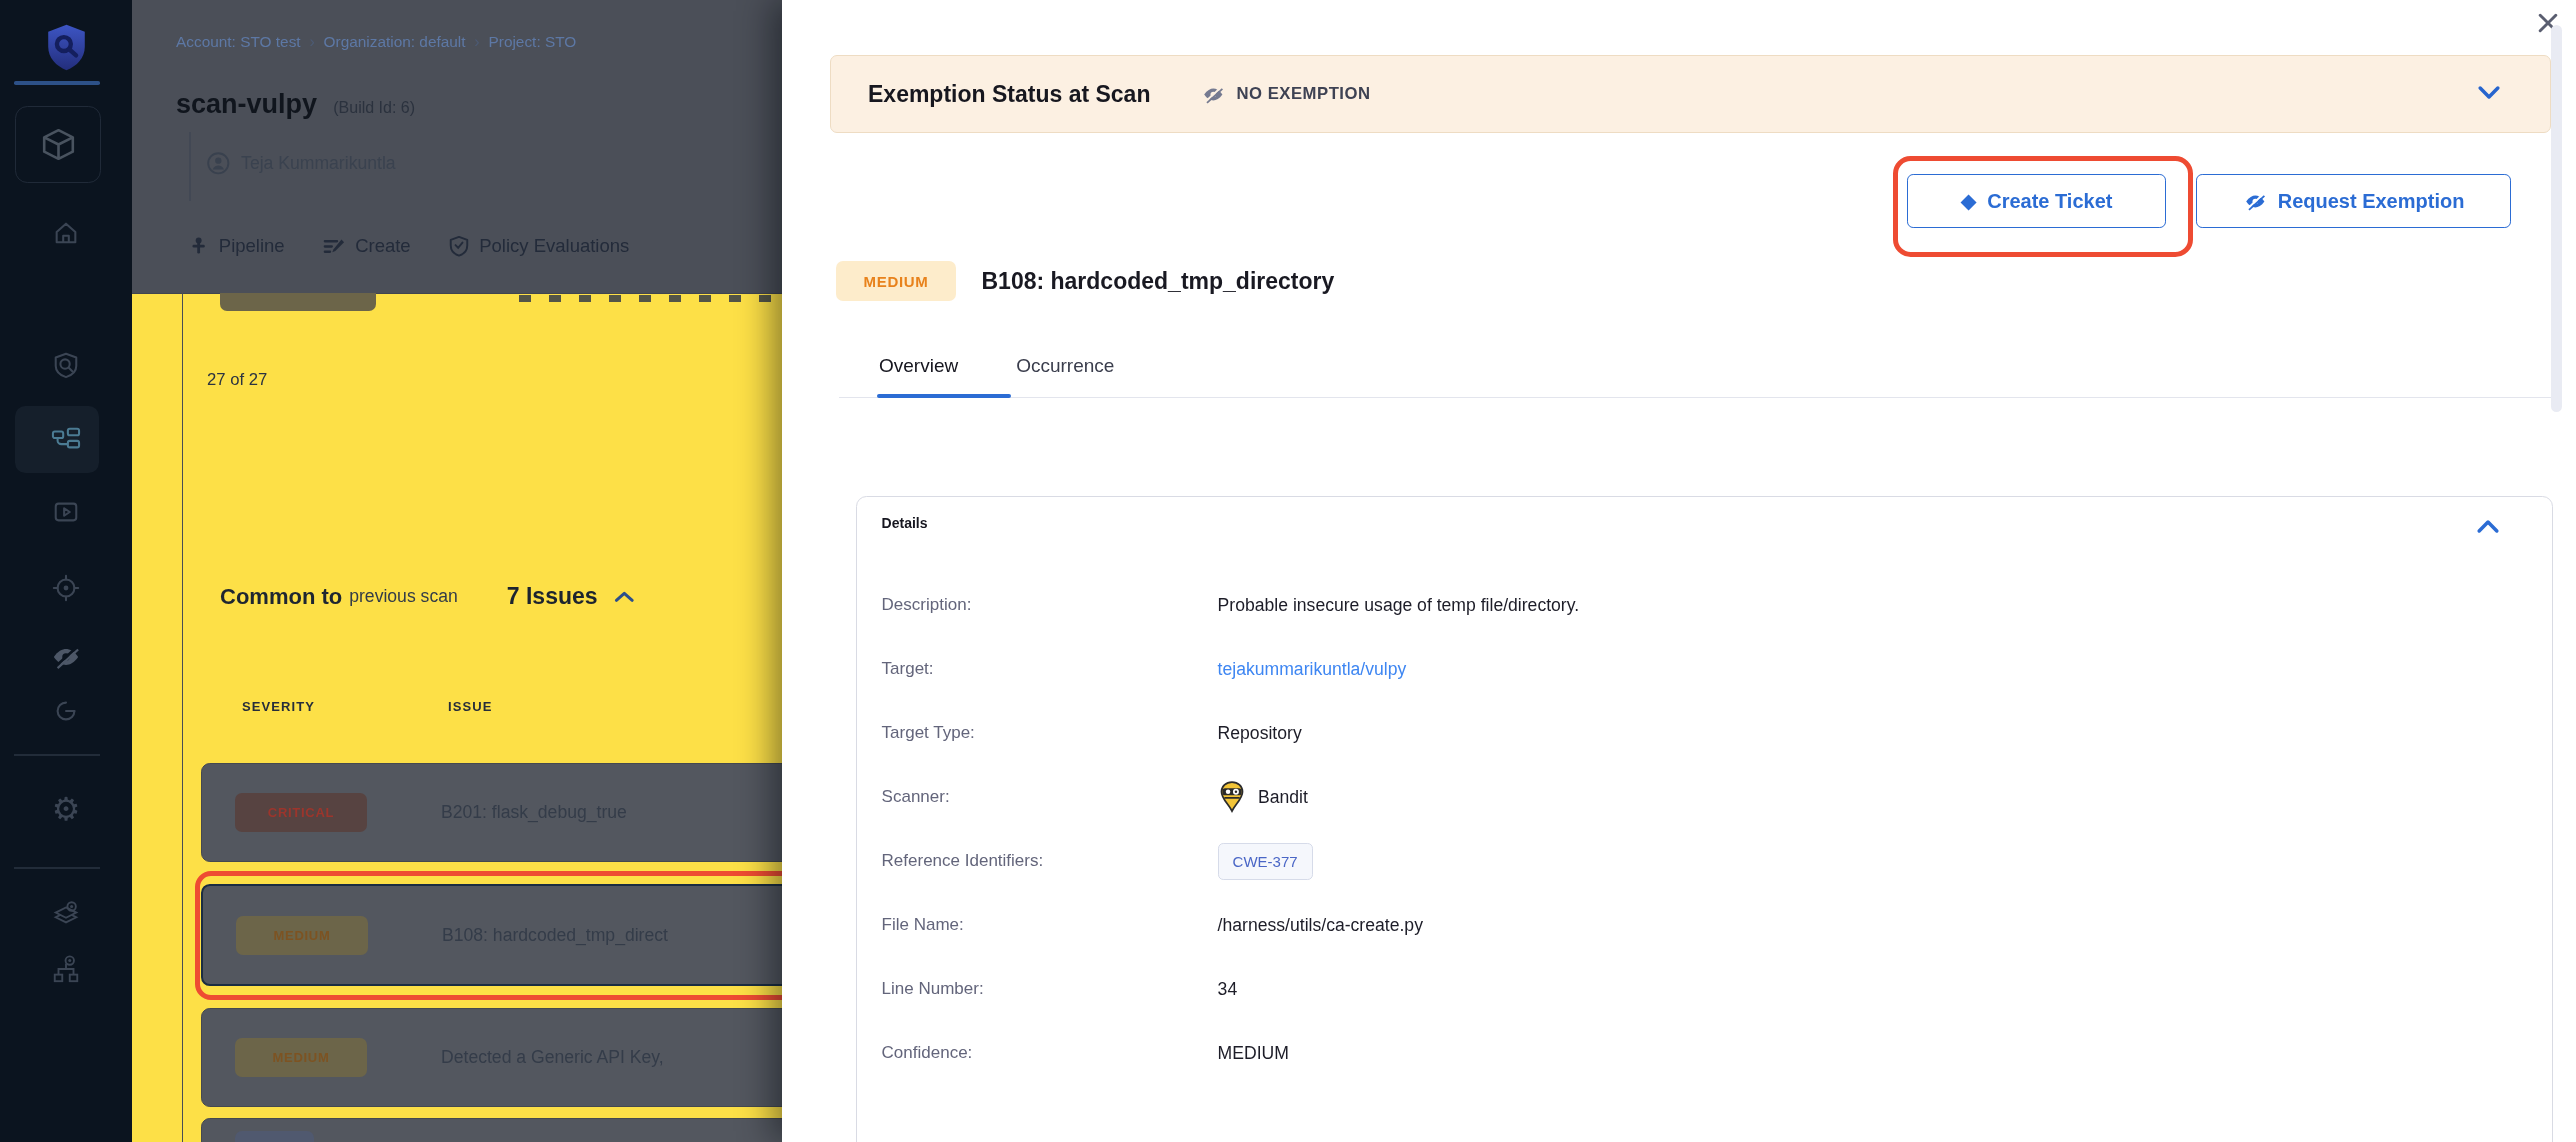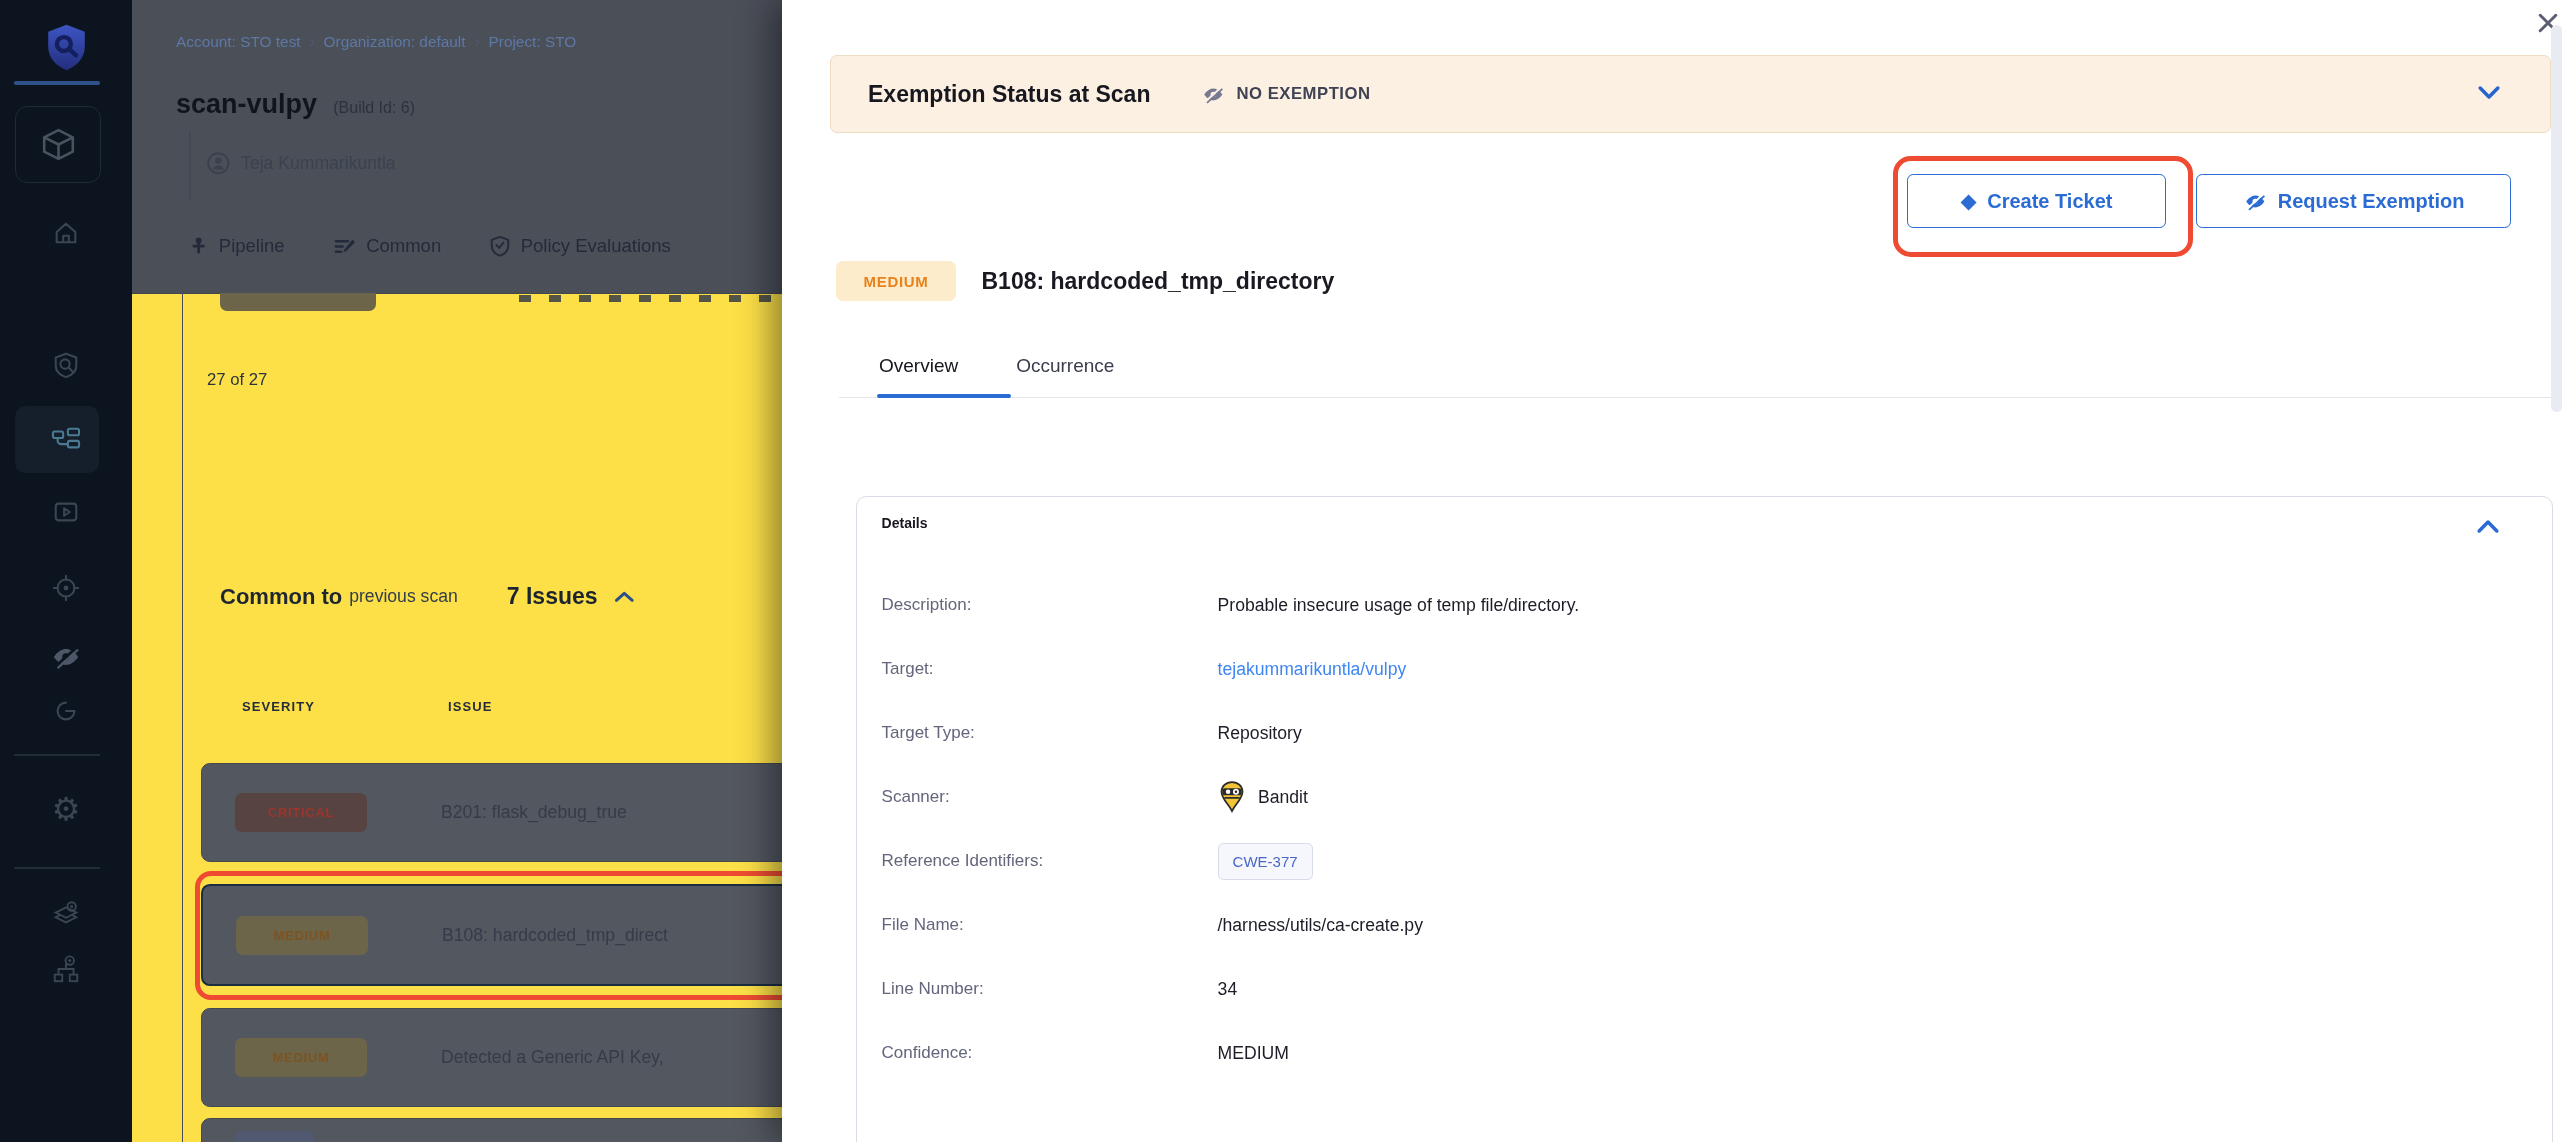--- a/index.html
+++ b/index.html
@@ -15,21 +15,21 @@
   .glyph{color:#3b4554;line-height:1;}
   .content{position:absolute;left:132px;top:0;width:650px;height:1142px;background:#fde047;z-index:1;overflow:hidden;}
   .hdr-band{position:absolute;left:0;top:0;width:650px;height:293px;background:#4b4f58;border-bottom:1.8px solid #41454e;}
   .crumb{position:absolute;left:44px;top:33px;font-size:15.4px;color:#5d78a5;white-space:nowrap;}
   .crumb .sep{color:#4c5a74;margin:0 8.8px;font-size:16px;}
   .titlerow{position:absolute;left:44px;top:89px;white-space:nowrap;}
   .titlerow .t{font-size:27px;font-weight:700;color:#10151d;}
   .titlerow .b{font-size:16px;color:#2b323e;margin-left:12.3px;}
   .userbar{position:absolute;left:57px;top:132px;width:1.8px;height:69px;background:#424854;}
   .user{position:absolute;left:74px;top:151px;display:flex;align-items:center;gap:10.5px;color:#3a424f;font-size:17.6px;}
-  .ptabs{position:absolute;left:57px;top:235px;display:flex;align-items:center;gap:49px;white-space:nowrap;}
+  .ptabs{position:absolute;left:57px;top:235px;display:flex;align-items:center;gap:38px;white-space:nowrap;}
   .ptab{display:flex;align-items:center;gap:10.5px;color:#232b3a;font-size:18.5px;}
   .badge-part{position:absolute;left:88px;top:293px;width:156px;height:17.6px;background:#6c6549;border-radius:0 0 7px 7px;}
   .ticks{position:absolute;left:387px;top:295px;width:264px;height:7px;
          background:repeating-linear-gradient(90deg,#353c48 0 12.3px,transparent 12.3px 30px);opacity:.85;}
   .vdiv{position:absolute;left:50px;top:293px;width:0.9px;height:850px;background:#484d55;}
   .count{position:absolute;left:75px;top:370px;font-size:16.7px;color:#2c3441;}
   .commonrow{position:absolute;left:88px;top:583px;display:flex;align-items:center;white-space:nowrap;}
   .commonrow .c1{font-weight:700;color:#1e2631;font-size:22px;}
   .commonrow .c2{color:#323b48;font-size:17.6px;margin-left:7px;}
   .commonrow .c3{font-weight:700;color:#1c242f;font-size:23px;margin-left:49px;}
@@ -208,21 +208,21 @@
             <rect x="9.4" y="7" width="3.2" height="13" rx="1.4" fill="#232b3a"></rect>
           <rect x="4" y="10" width="14" height="3" rx="1.4" fill="#232b3a"></rect>
           </svg>
         <span>Pipeline</span>
       </div>
       <div class="ptab">
         <svg width="22" height="21" viewBox="0 0 25 24">
           <path d="M2 6 H16 M2 12 H10 M2 18 H8" stroke="#232b3a" stroke-width="2.6" stroke-linecap="round"></path>
           <path d="M21 4 L24 7 L14 17 L10.5 18.5 L12 15 Z" fill="#232b3a"></path>
           </svg>
-        <span>Common</span>
+        <span>Create</span>
       </div>
       <div class="ptab">
         <svg width="20" height="22" viewBox="0 0 23 25">
           <path d="M11.5 2 L21 5.5 V12 C21 18 17 21.8 11.5 23.5 C6 21.8 2 18 2 12 V5.5 Z" fill="none" stroke="#232b3a" stroke-width="2.2" stroke-linejoin="round"></path>
           <path d="M7.5 11.5 L10.5 14.5 L15.5 8.5" fill="none" stroke="#232b3a" stroke-width="2.2" stroke-linecap="round"></path>
           </svg>
         <span>Policy Evaluations</span>
       </div>
     </div>
 

